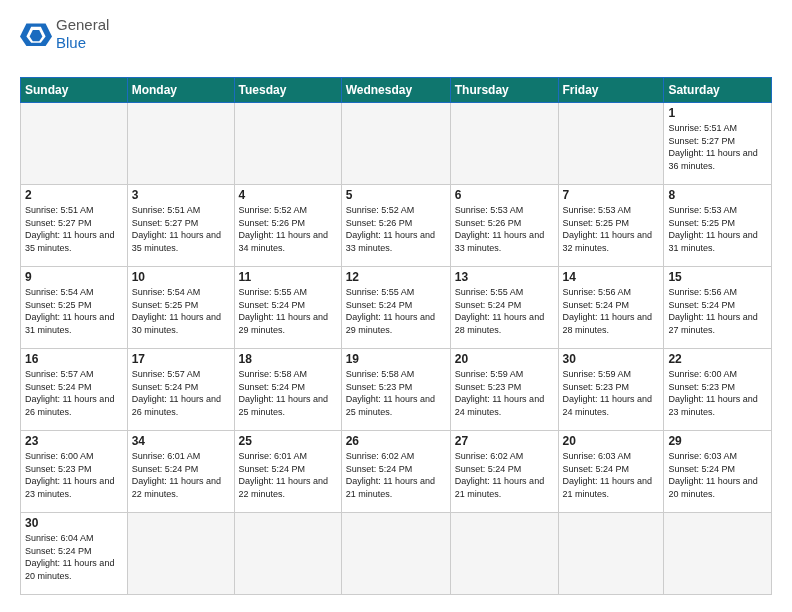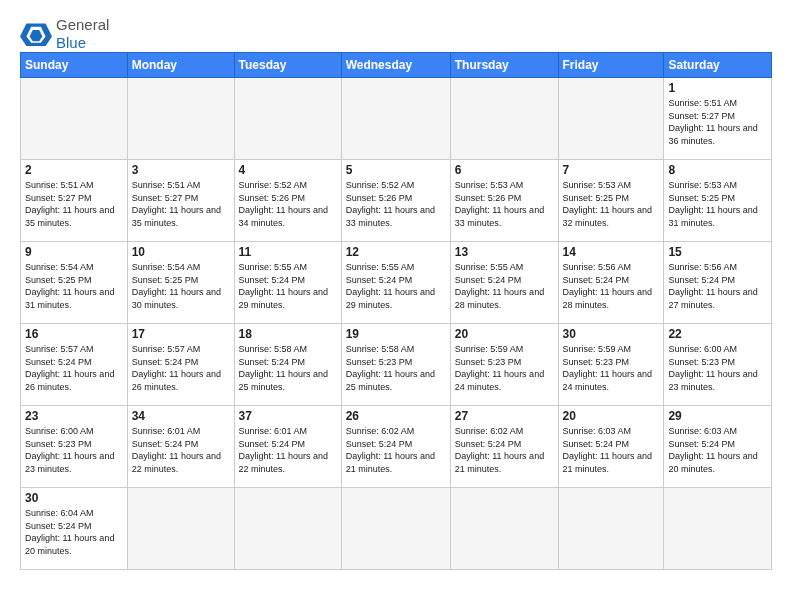--- a/index.html
+++ b/index.html
@@ -11,21 +11,21 @@
       overflow: hidden;
     }
     .page {
       width: 792px;
       padding: 16px 20px 10px 20px;
     }
     .header {
       display: flex;
       align-items: flex-start;
       justify-content: space-between;
-      margin-bottom: 0;
+      margin-bottom: 25px;
     }
     .logo {
       display: flex;
       align-items: center;
       gap: 4px;
     }
     .logo-text {
       font-size: 15px;
       line-height: 1.2;
       color: #555;
@@ -50,21 +50,21 @@
     .subtitle {
       font-size: 14px;
       color: #444;
     }
     .calendar {
       width: 100%;
       border-collapse: collapse;
       font-size: 10px;
     }
     .calendar thead th {
-      background: #3b82f6;
+      background: #0f766e;
       color: #fff;
       font-size: 12px;
       font-weight: bold;
       padding: 5px 4px;
       text-align: left;
       border: 1px solid #1a6bbf;
     }
     .calendar tbody td {
       border: 1px solid #ccc;
       vertical-align: top;
@@ -305,21 +305,21 @@
 and 23 minutes.</div>
           </td>
           <td>
             <span class="day-number">34</span>
             <div class="day-info">Sunrise: 6:01 AM
 Sunset: 5:24 PM
 Daylight: 11 hours
 and 22 minutes.</div>
           </td>
           <td>
-            <span class="day-number">37</span>
+            <span class="day-number">25</span>
             <div class="day-info">Sunrise: 6:01 AM
 Sunset: 5:24 PM
 Daylight: 11 hours
 and 22 minutes.</div>
           </td>
           <td>
             <span class="day-number">26</span>
             <div class="day-info">Sunrise: 6:02 AM
 Sunset: 5:24 PM
 Daylight: 11 hours

